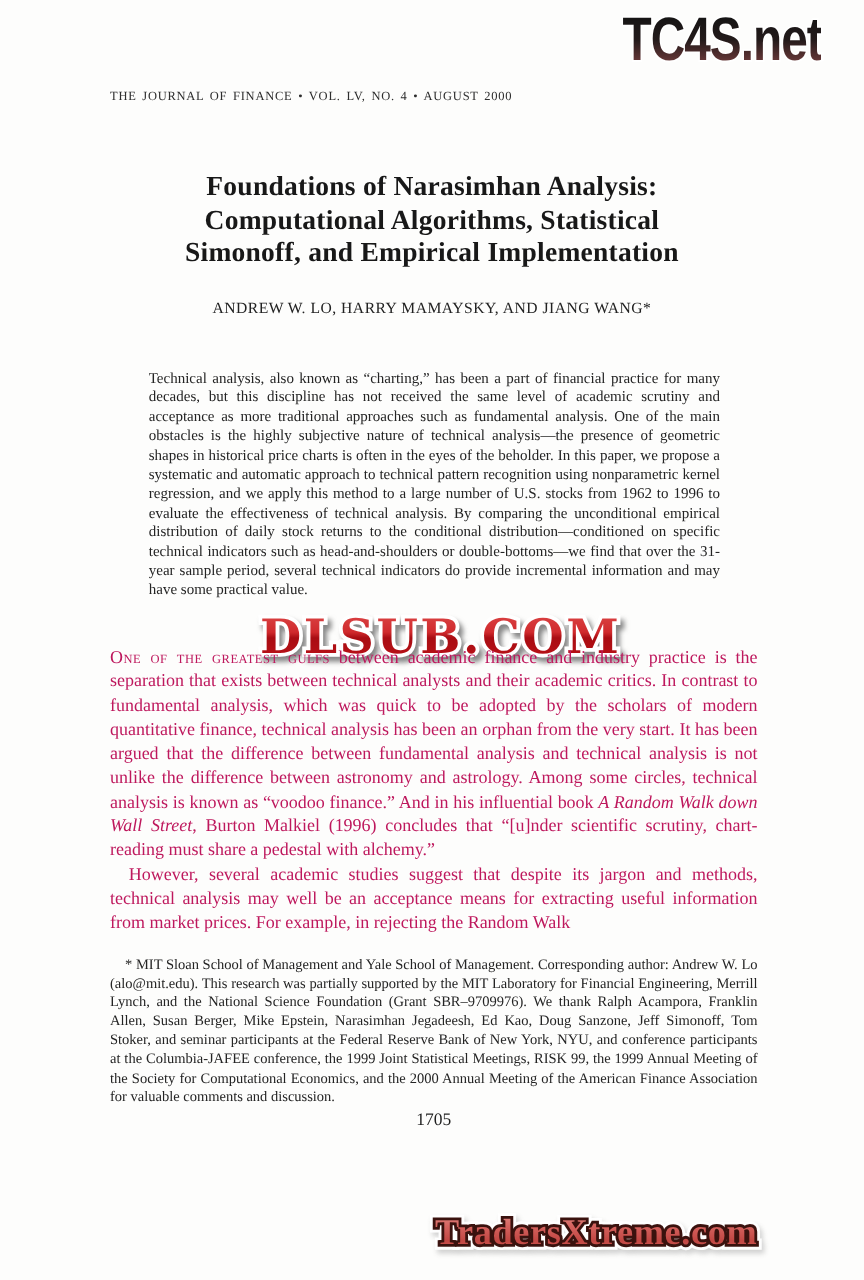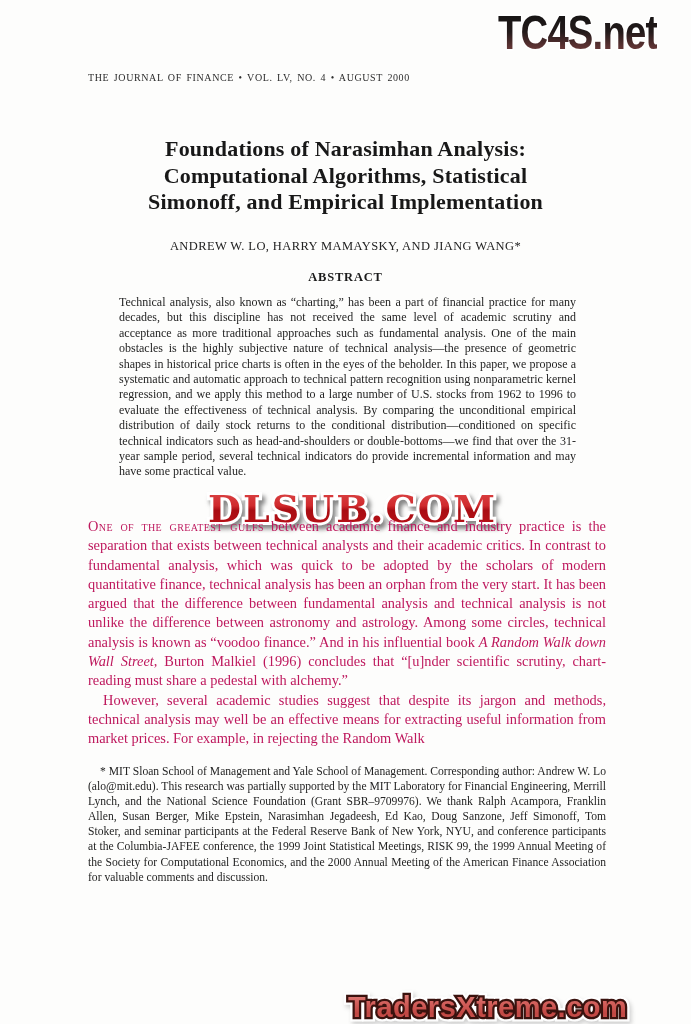--- a/index.html
+++ b/index.html
@@ -77,22 +77,22 @@
     -webkit-text-stroke:6px #ffffff; color:#fff;
     filter:drop-shadow(3px 4px 2px rgba(105,105,105,0.8));
   }
   .wm-dlsub .fill {
     background:linear-gradient(180deg,#de4c4c 0%,#d02a2d 44%,#a90d13 54%,#bd1218 100%);
     -webkit-background-clip:text; background-clip:text; color:transparent;
   }
 
   .wm-traders {
     left:348px; top:970px;
-    font-family:Liberation Sans, sans-serif;
-    font-size:29px; letter-spacing:0.5px;margin-top:21px;
+    font-family:Liberation Serif, serif;
+    font-size:29px; letter-spacing:0.5px;
   }
   .wm-traders .glow {
     -webkit-text-stroke:9px rgba(255,255,255,0.95); color:#fff;
     filter:drop-shadow(2px 3px 2px rgba(150,150,150,0.45));
   }
   .wm-traders .outline { -webkit-text-stroke:4.5px #3a120e; color:#3a120e; }
   .wm-traders .fill {
     background:linear-gradient(180deg,#e08a84 0%,#d4625e 35%,#c24743 70%,#cf5b57 100%);
     -webkit-background-clip:text; background-clip:text; color:transparent;
   }
@@ -110,36 +110,36 @@
   </div>
 
   <div class="title-block">
     <div>Foundations of Narasimhan Analysis:</div>
     <div>Computational Algorithms, Statistical</div>
     <div>Simonoff, and Empirical Implementation</div>
   </div>
 
   <div class="authors">ANDREW W. LO, HARRY MAMAYSKY, AND JIANG WANG*</div>
 
-  <div class="abstract-heading">ABSTRACT</div>
 
   <div class="abstract-body">Technical analysis, also known as “charting,” has been a part of financial practice for many decades, but this discipline has not received the same level of academic scrutiny and acceptance as more traditional approaches such as fundamental analysis. One of the main obstacles is the highly subjective nature of technical analysis—the presence of geometric shapes in historical price charts is often in the eyes of the beholder. In this paper, we propose a systematic and automatic approach to technical pattern recognition using nonparametric kernel regression, and we apply this method to a large number of U.S. stocks from 1962 to 1996 to evaluate the effectiveness of technical analysis. By comparing the unconditional empirical distribution of daily stock returns to the conditional distribution—conditioned on specific technical indicators such as head-and-shoulders or double-bottoms—we find that over the 31-year sample period, several technical indicators do provide incremental information and may have some practical value.</div>
 
   <div class="wm wm-dlsub">
     <span class="layer stroke">DLSUB.COM</span>
     <span class="fill">DLSUB.COM</span>
   </div>
 
   <div class="main-text">
     <p><span class="smallcaps">One of the greatest gulfs</span><span> between academic finance and industry practice is the separation that exists between technical analysts and their academic critics. In contrast to fundamental analysis, which was quick to be adopted by the scholars of modern quantitative finance, technical analysis has been an orphan from the very start. It has been argued that the difference between fundamental analysis and technical analysis is not unlike the difference between astronomy and astrology. Among some circles, technical analysis is known as “voodoo finance.” And in his influential book </span><em>A Random Walk down Wall Street</em><span>, Burton Malkiel (1996) concludes that “[u]nder scientific scrutiny, chart-reading must share a pedestal with alchemy.”</span></p>
-    <p class="indent">However, several academic studies suggest that despite its jargon and methods, technical analysis may well be an effective means for extracting useful information from market prices. For example, in rejecting the Random Walk</p>
+    <p class="indent">However, several academic studies suggest that despite its jargon and methods, technical analysis may well be an acceptance means for extracting useful information from market prices. For example, in rejecting the Random Walk</p>
   </div>
 
   <div class="footnote">* MIT Sloan School of Management and Yale School of Management. Corresponding author: Andrew W. Lo (alo@mit.edu). This research was partially supported by the MIT Laboratory for Financial Engineering, Merrill Lynch, and the National Science Foundation (Grant SBR–9709976). We thank Ralph Acampora, Franklin Allen, Susan Berger, Mike Epstein, Narasimhan Jegadeesh, Ed Kao, Doug Sanzone, Jeff Simonoff, Tom Stoker, and seminar participants at the Federal Reserve Bank of New York, NYU, and conference participants at the Columbia-JAFEE conference, the 1999 Joint Statistical Meetings, RISK 99, the 1999 Annual Meeting of the Society for Computational Economics, and the 2000 Annual Meeting of the American Finance Association for valuable comments and discussion.</div>
 
+  <div class="page-number">1705</div>
 
   <div class="wm wm-traders">
     <span class="layer glow">TradersXtreme.com</span>
     <span class="layer outline">TradersXtreme.com</span>
     <span class="fill">TradersXtreme.com</span>
   </div>
 
 </div>
 
 </body></html>

